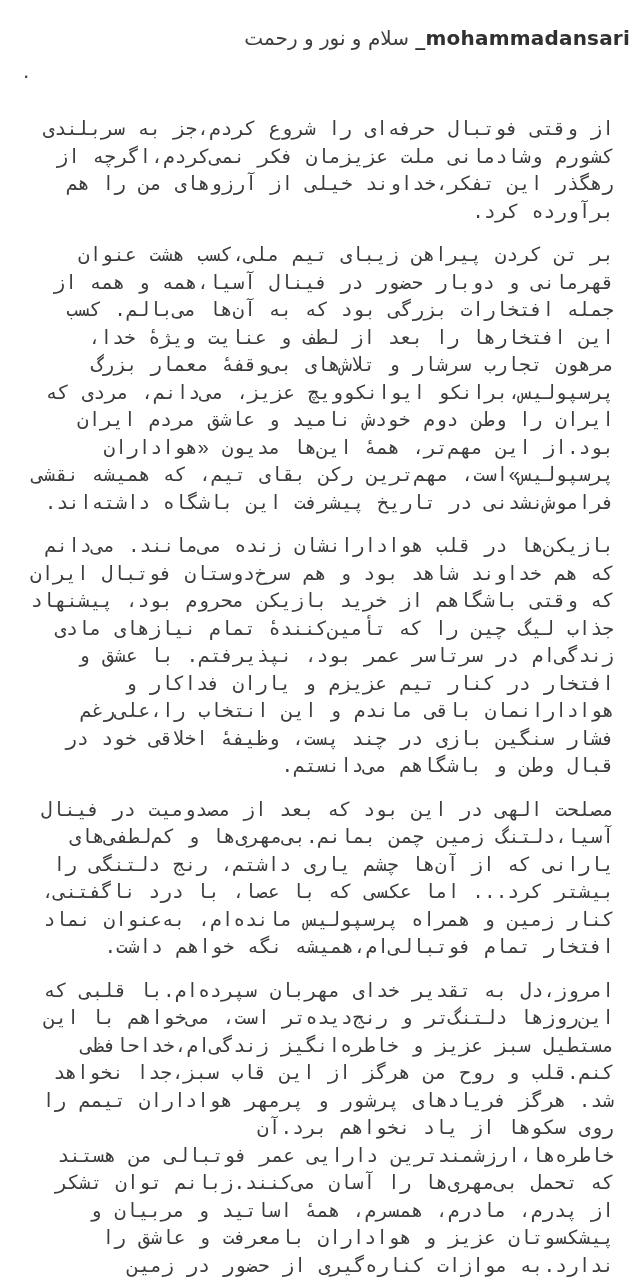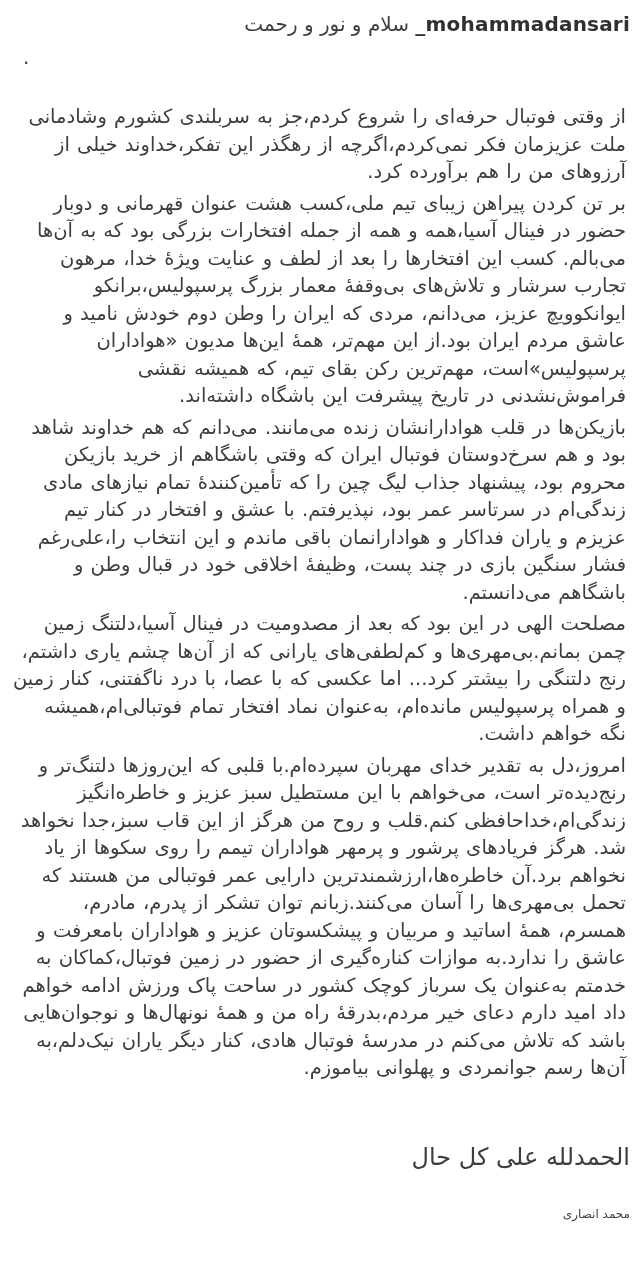--- a/index.html
+++ b/index.html
@@ -12,21 +12,21 @@
     height: 1280px;
     overflow: hidden;
     font-family: "DejaVu Sans", sans-serif;
     color: #3d3d3d;
     -webkit-font-smoothing: antialiased;
   }
   .page {
     box-sizing: border-box;
     width: 642px;
     height: 1280px;
-    padding: 10px 12px 0 8px;
+    padding: 24px 12px 0 8px;
     direction: rtl;
   }
   .header-line {
     direction: rtl;
     text-align: right;
     font-size: 20px;
     line-height: 28px;
     white-space: nowrap;
   }
   .username {
@@ -49,22 +49,23 @@
   }
   .letter-body {
     margin-top: 36px;
     font-size: 19.5px;
     line-height: 27.5px;
     text-align: right;
     direction: rtl;
     word-spacing: 1px;
   }
   .letter-body p {
-    margin: 4px;
+    margin: 16px;
     padding: 0;
+    font-family: Liberation Mono, monospace;
   }
   .closing-line {
     margin-top: 62px;
     font-size: 24px;
     line-height: 26px;
     text-align: right;
     direction: rtl;
     font-family: "DejaVu Serif", "DejaVu Sans", serif;
   }
   .signature-line {

